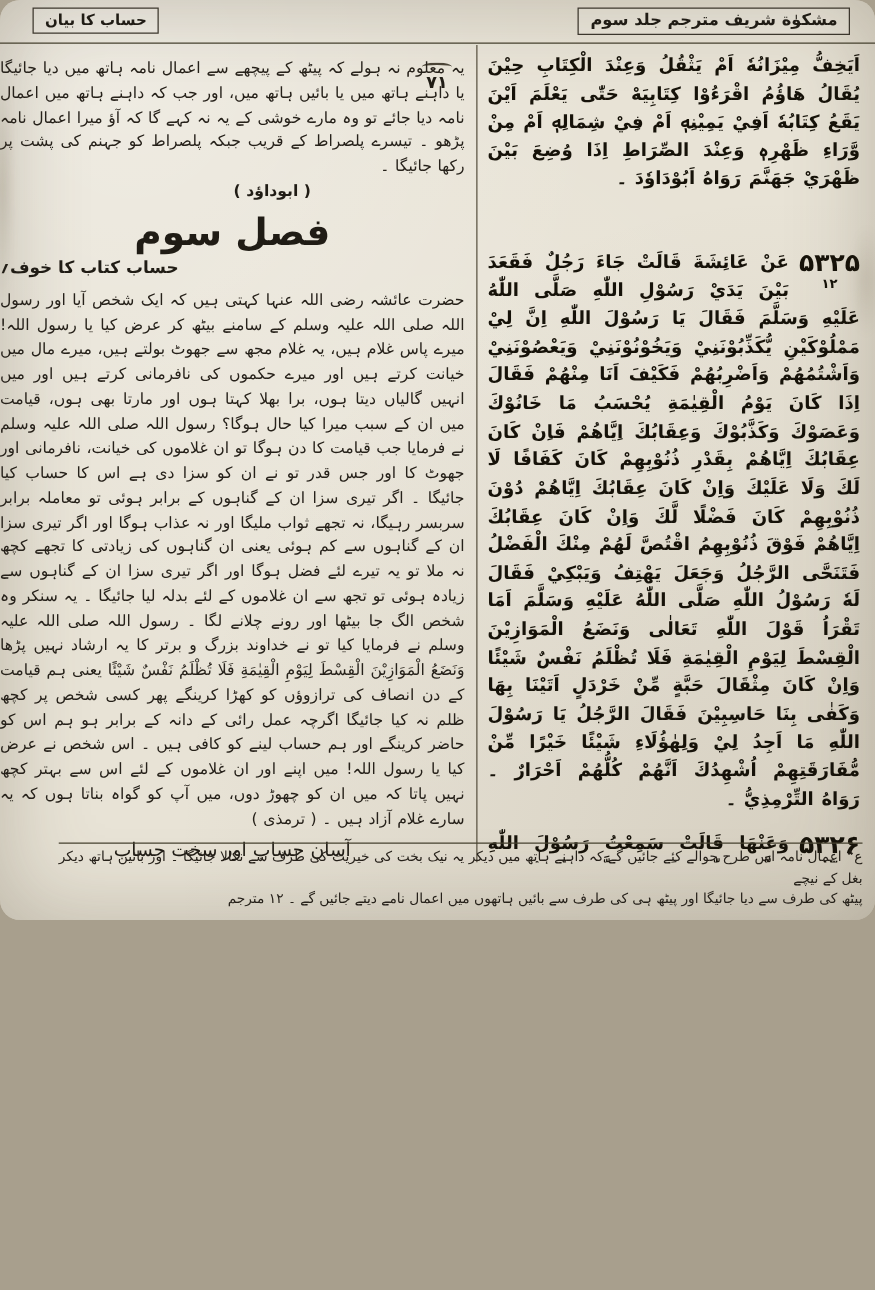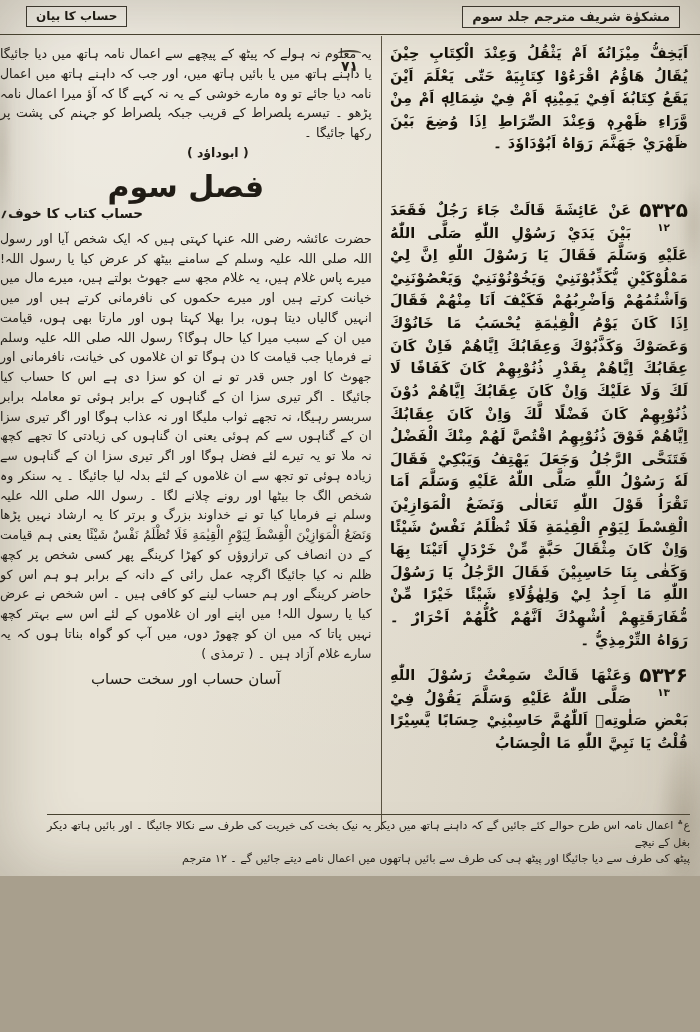--- a/index.html
+++ b/index.html
@@ -1,27 +1,28 @@
 <!DOCTYPE html>
 <html><head>
 <meta charset="utf-8">
 <style>
   * { margin:0; padding:0; box-sizing:border-box; }
   html,body { width:700px; }
   body { font-family:"DejaVu Sans", sans-serif; background:#a89f8d; }
 
   .page {
-    position:relative; width:700px; height:876px; overflow:hidden;
+    position:relative; width:700px; height:736px; overflow:hidden;
     color:#201c15;
     background:
       radial-gradient(ellipse at 15% 8%, rgba(255,255,255,.30), transparent 45%),
       radial-gradient(ellipse at 90% 95%, rgba(110,95,70,.14), transparent 55%),
       radial-gradient(ellipse at 50% 50%, rgba(255,255,255,.10), transparent 60%),
       #e8e3d6;
     box-shadow: inset 0 0 70px rgba(85,75,55,.30);
+    border-radius: 16px;
   }
 
   
   .hdr { position:absolute; top:0; left:0; right:0; height:34px; }
   .hdr-box {
     position:absolute; top:6px; border:1.5px solid #3c372d;
     padding:2px 9px 3px; font-weight:bold; background:rgba(255,255,255,.12);
     white-space:nowrap;
   }
   .hdr-left  { left:26px; font-size:12px; }

